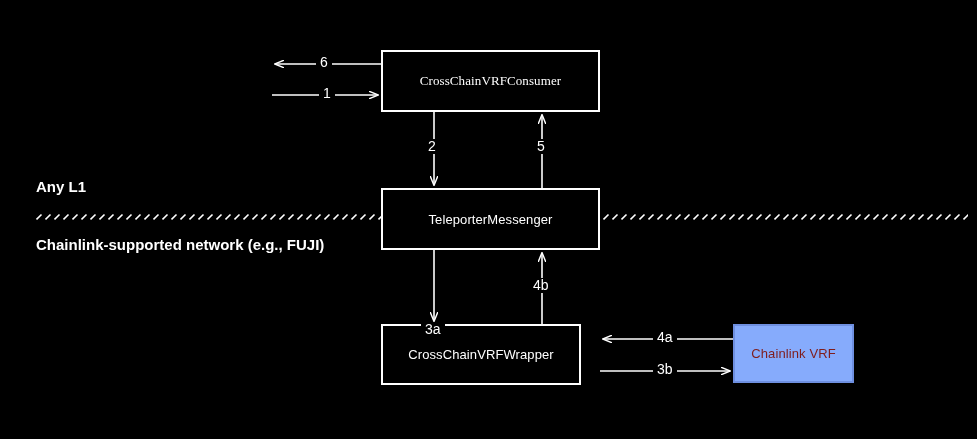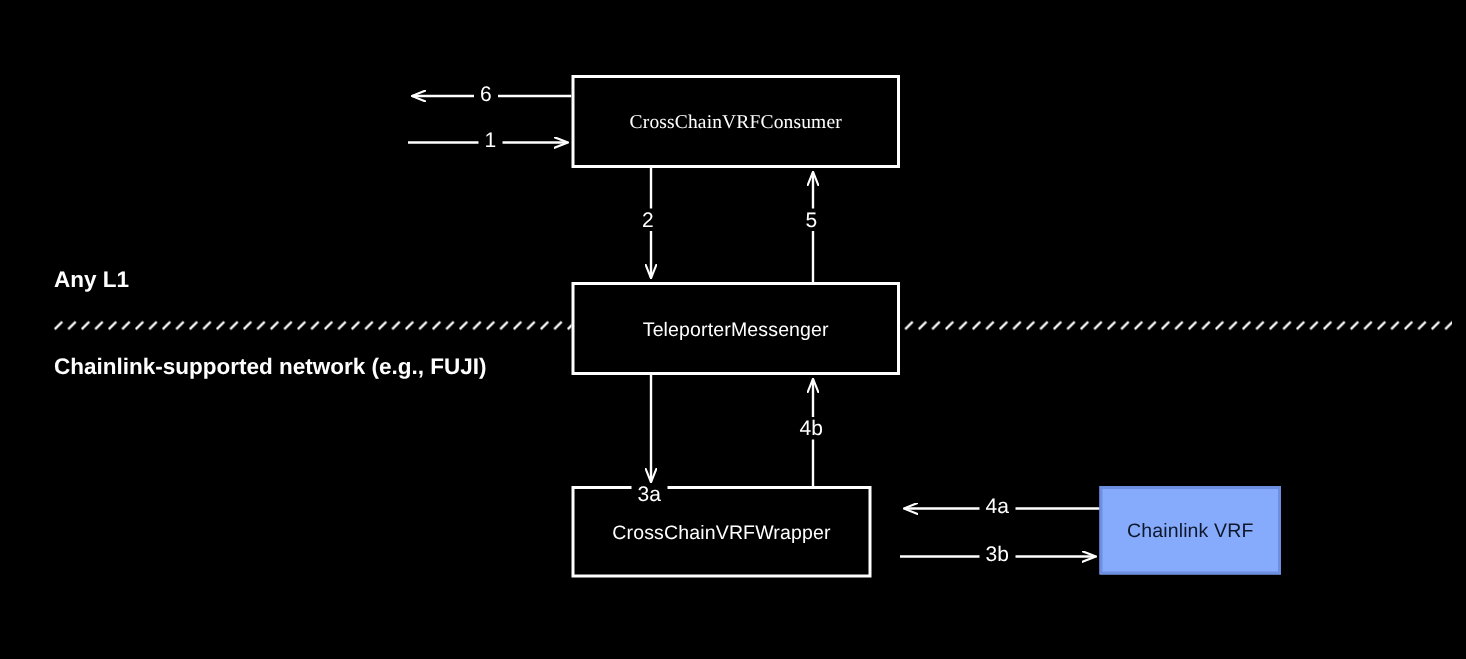--- a/index.html
+++ b/index.html
@@ -27,21 +27,21 @@
     font-family: "Liberation Sans", sans-serif;
     display: flex;
     align-items: center;
     justify-content: center;
     text-align: center;
     letter-spacing: 0.1px;
     z-index: 5;
   }
   .node.accent {
     border-color: #6e8fe0;
-    color: #0f172a;
+    color: #7f1d1d;
   }
   .zone-label {
     position: absolute;
     color: #ffffff;
     font-size: 15px;
     font-weight: bold;
     font-family: "Liberation Sans", sans-serif;
     white-space: nowrap;
     z-index: 6;
   }

